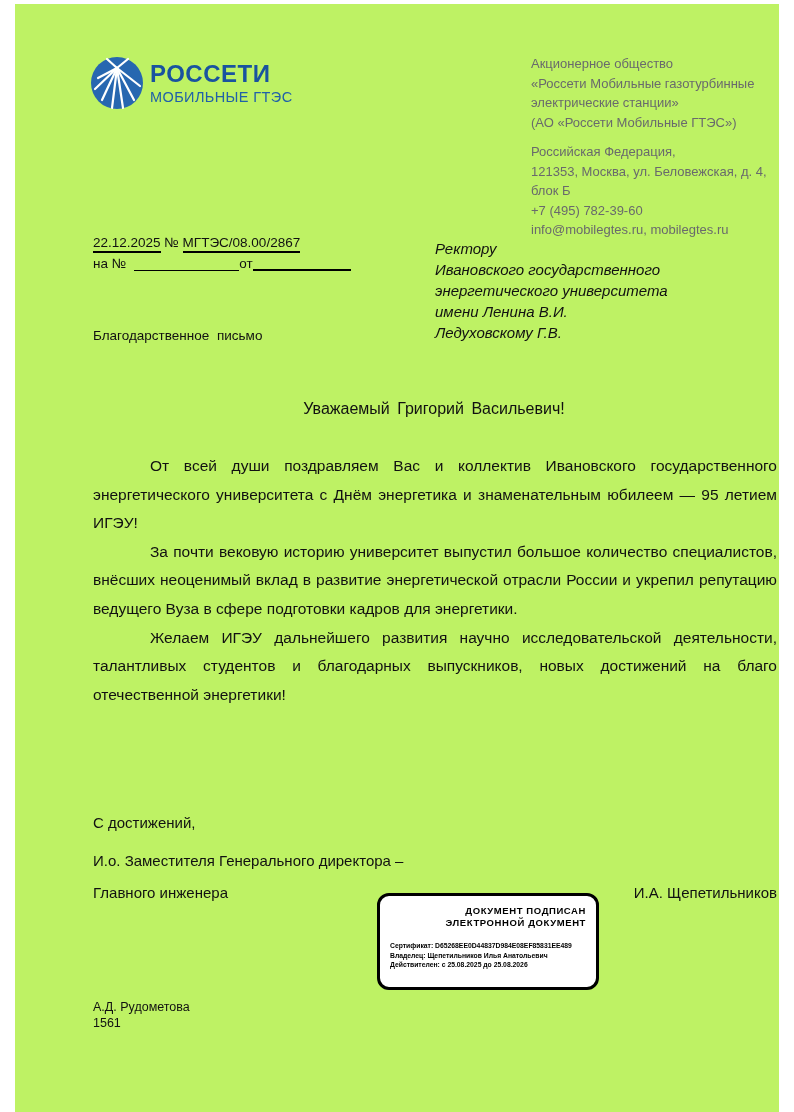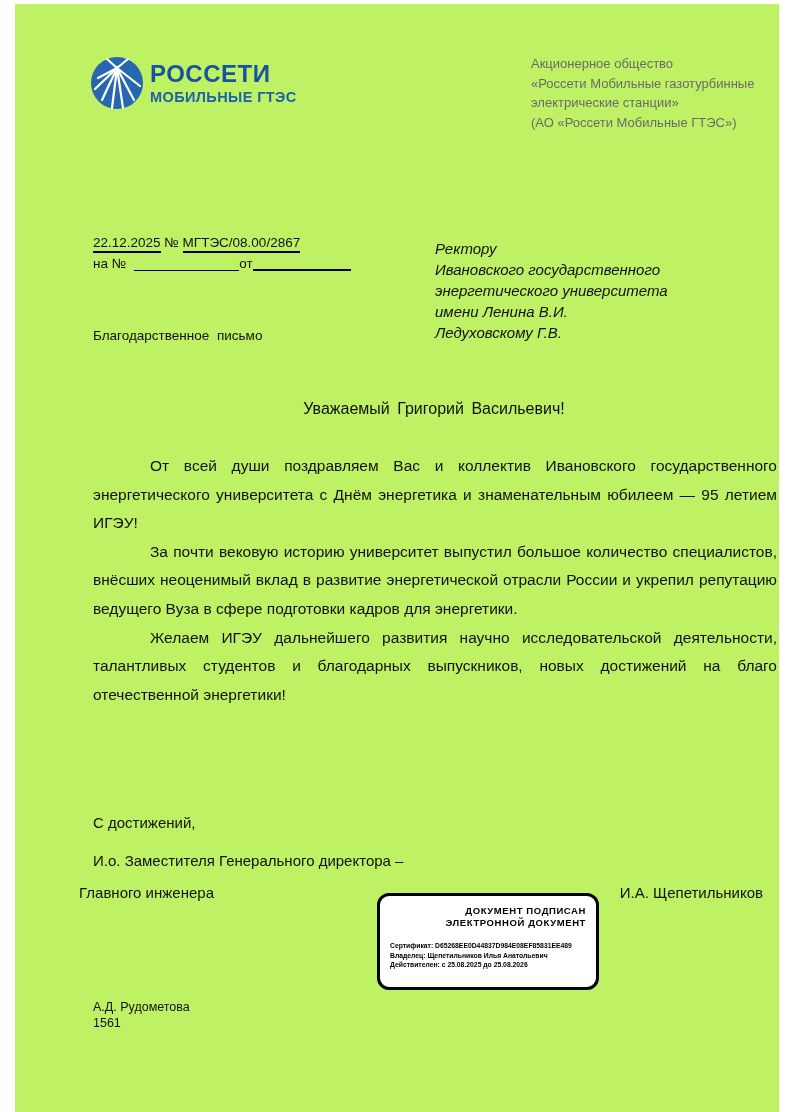--- a/index.html
+++ b/index.html
@@ -17,21 +17,21 @@
 
   
   .logo { position: absolute; left: 75px; top: 52px; display: flex; align-items: center; }
   .logo-globe { width: 54px; height: 54px; flex: 0 0 auto; }
   .logo-text { margin-left: 6px; line-height: 1; }
   .logo-title {
     font-size: 24px; font-weight: bold; color: #19539f;
     letter-spacing: 0.5px;
   }
   .logo-subtitle {
-    font-size: 14.5px; font-weight: bold; color: #2061a8;
+    font-size: 14.5px; font-weight: normal; color: #2061a8;
     letter-spacing: 0.4px; margin-top: 4px; text-align: center;
   }
 
   
   .org-block {
     position: absolute; left: 516px; top: 50px; width: 262px;
     color: #696a6c; font-size: 13px; line-height: 19.5px;
   }
   .org-block .group + .group { margin-top: 10px; }
 
@@ -64,21 +64,21 @@
     position: absolute; left: 78px; top: 448px; width: 684px;
     font-size: 15.5px; line-height: 28.6px; color: #111;
     text-align: justify;
   }
   .body-text p { text-indent: 57px; text-align: justify; text-align-last: left; }
 
   
   .closing { position: absolute; left: 78px; top: 810px; font-size: 15px; color: #111; }
   .position1 { position: absolute; left: 78px; top: 848px; font-size: 15px; color: #111; }
   .position-row {
-    position: absolute; left: 64px; top: 880px; width: 684px;
+    position: absolute; left: 78px; top: 880px; width: 684px;
     display: flex; justify-content: space-between;
     font-size: 15px; color: #111;
   }
 
   
   .stamp {
     position: absolute; left: 362px; top: 889px; width: 222px; height: 97px;
     border: 3px solid #000; border-radius: 12px; background: #fff;
     padding: 9px 10px 0 10px;
   }
@@ -113,20 +113,26 @@
       <div class="logo-subtitle">МОБИЛЬНЫЕ ГТЭС</div>
     </div>
   </div>
 
   <div class="org-block">
     <div class="group">
       <div>Акционерное общество</div>
       <div>«Россети Мобильные газотурбинные</div>
       <div>электрические станции»</div>
       <div>(АО «Россети Мобильные ГТЭС»)</div>
+    </div>
+    <div class="group">
+      <div>Российская Федерация,</div>
+      <div>121353, Москва, ул. Беловежская, д. 4, блок Б</div>
+      <div>+7 (495) 782-39-60</div>
+      <div>info@mobilegtes.ru, mobilegtes.ru</div>
     </div>
   </div>
 
   <div class="ref-block">
     <div class="ref-line1">
       <span class="ref-underlined">22.12.2025</span>
       <span>№</span>
       <span class="ref-underlined">МГТЭС/08.00/2867</span>
     </div>
     <div class="ref-line2">

